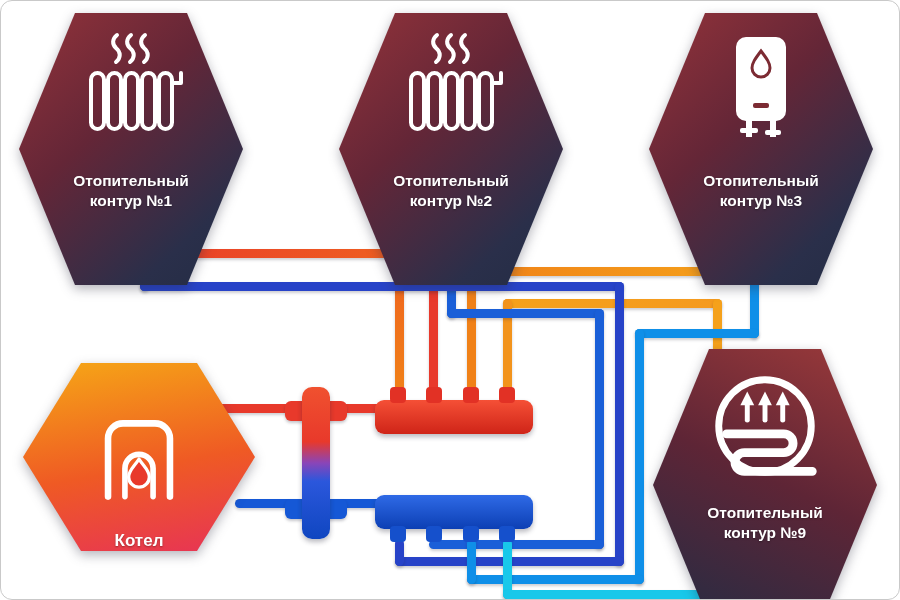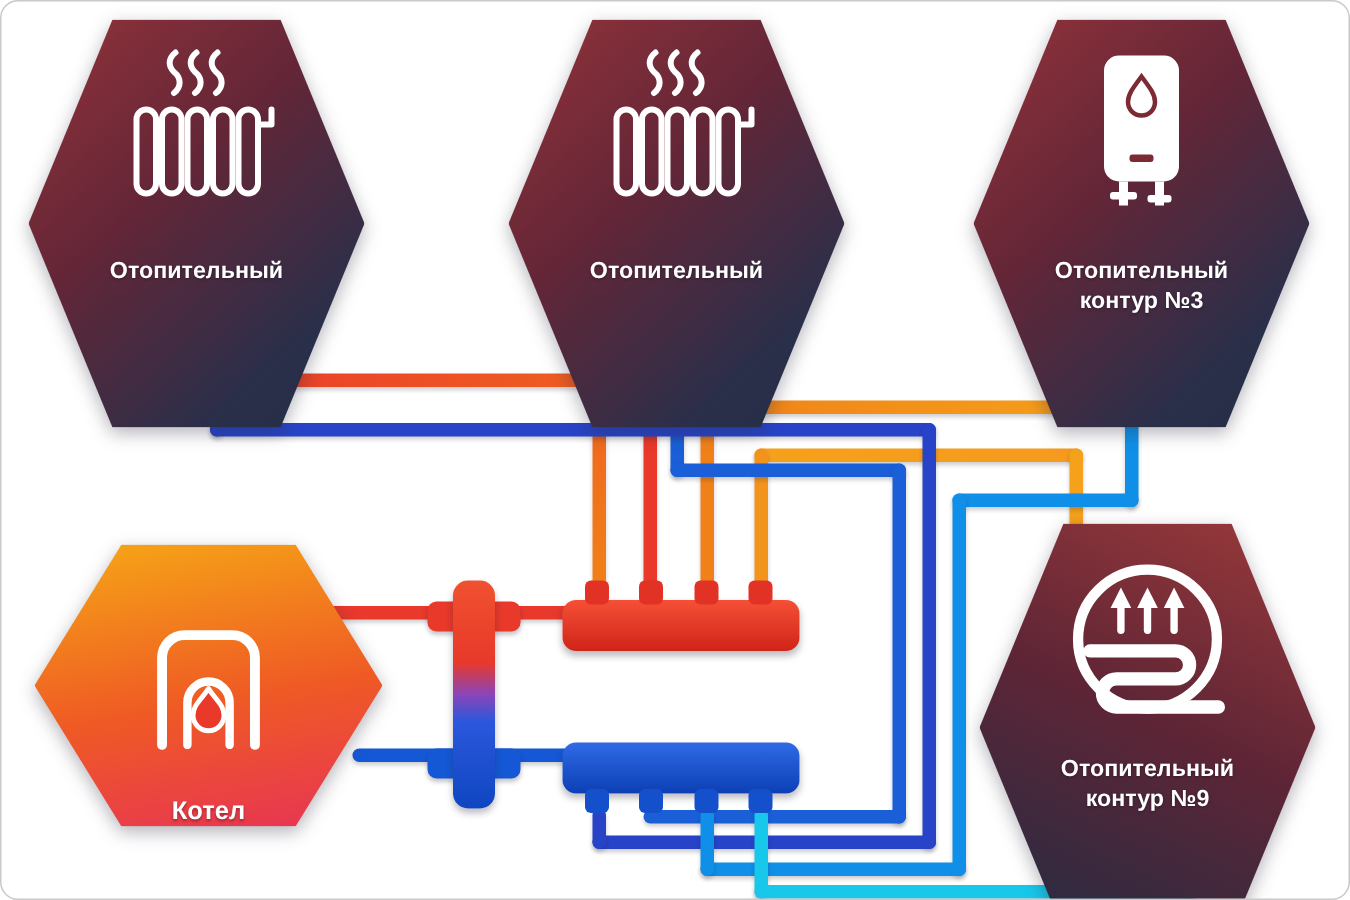--- a/index.html
+++ b/index.html
@@ -88,20 +88,21 @@
           <rect x="25" y="42" width="13" height="56" rx="6.5"></rect>
           <rect x="42" y="42" width="13" height="56" rx="6.5"></rect>
           <rect x="59" y="42" width="13" height="56" rx="6.5"></rect>
           <rect x="76" y="42" width="13" height="56" rx="6.5"></rect>
           <rect x="93" y="42" width="13" height="56" rx="6.5"></rect>
           <path d="M106 52 h9 v-10"></path>
         </g>
       </svg>
       <div class="hex-label" style="top:158px">
         <div>Отопительный</div>
+        <div>контур №1</div>
       </div>
     </div>
   </div>
 
   <div class="hex" style="left:338px;top:12px">
     <div class="hex-inner grad-dark">
       <svg class="hex-icon" style="top:18px" width="130" height="130" viewBox="0 0 130 130">
         <g stroke="#fff" stroke-width="4" fill="none" stroke-linecap="round" stroke-linejoin="round">
           <path d="M50 31 c5 -4 5 -10 0 -14 c-4 -4 -4 -9 1 -13"></path>
           <path d="M64 31 c5 -4 5 -10 0 -14 c-4 -4 -4 -9 1 -13"></path>
@@ -109,20 +110,21 @@
           <rect x="25" y="42" width="13" height="56" rx="6.5"></rect>
           <rect x="42" y="42" width="13" height="56" rx="6.5"></rect>
           <rect x="59" y="42" width="13" height="56" rx="6.5"></rect>
           <rect x="76" y="42" width="13" height="56" rx="6.5"></rect>
           <rect x="93" y="42" width="13" height="56" rx="6.5"></rect>
           <path d="M106 52 h9 v-10"></path>
         </g>
       </svg>
       <div class="hex-label" style="top:158px">
         <div>Отопительный</div>
+        <div>контур №2</div>
       </div>
     </div>
   </div>
 
   <div class="hex" style="left:648px;top:12px">
     <div class="hex-inner grad-dark">
       <svg class="hex-icon" style="top:14px" width="130" height="130" viewBox="0 0 130 130">
         <rect x="40" y="10" width="50" height="84" rx="10" fill="#fff"></rect>
         <path d="M65 24 c6 8 9 12 9 17 a9 9 0 0 1 -18 0 c0 -5 3 -9 9 -17 z" fill="none" stroke="#7c2b33" stroke-width="3"></path>
         <rect x="57" y="76" width="16" height="5" rx="2" fill="#7c2b33"></rect>

